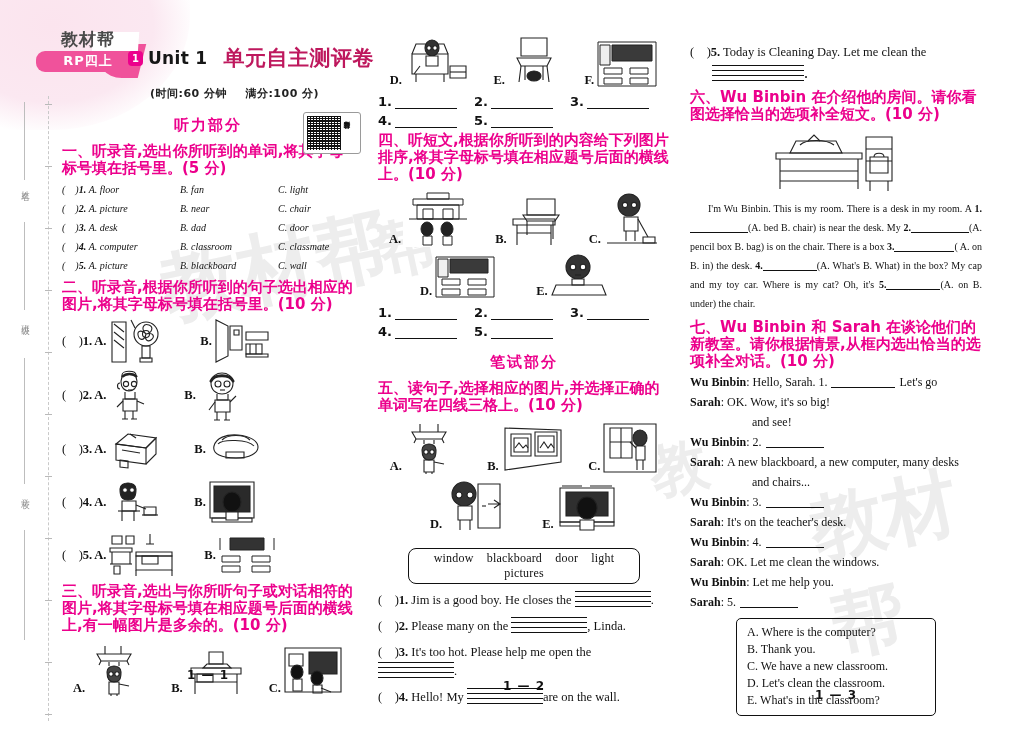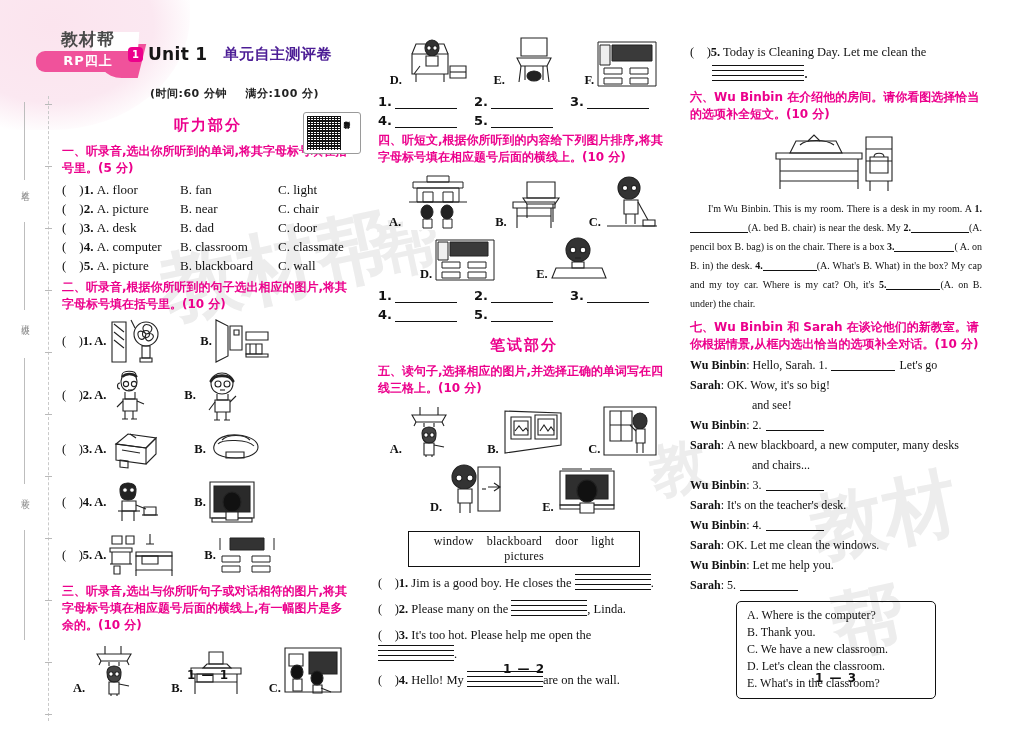--- a/index.html
+++ b/index.html
@@ -42,21 +42,21 @@
                z-index:4;}
   .logo-swoosh:after{content:"";position:absolute;left:-8px;top:-12px;width:46px;height:22px;
                background:#fff;transform:skewX(10deg);}
 
   .title-row{position:absolute;left:128px;top:44px;z-index:6;display:flex;align-items:center;}
   .unit-num{display:inline-block;width:15px;height:15px;border-radius:4px;background:#ec008c;
             color:#fff;font-family:"DejaVu Sans",sans-serif;font-weight:bold;font-size:10px;
             line-height:15px;text-align:center;margin-right:5px;}
   .title-en{font-family:"DejaVu Sans",sans-serif;font-weight:bold;font-size:17px;color:#161616;
             letter-spacing:.3px;}
-  .title-cn{font-family:"DejaVu Sans",sans-serif;font-weight:bold;font-size:15px;color:#4c1d95;
+  .title-cn{font-family:"DejaVu Sans",sans-serif;font-weight:bold;font-size:21px;color:#be185d;
             margin-left:16px;letter-spacing:.5px;}
   .meta{position:absolute;left:150px;top:86px;font-size:11px;font-weight:bold;color:#222;
         font-family:"DejaVu Sans",sans-serif;letter-spacing:.5px;}
   .meta span{margin-right:14px;}
 
   
   .qr-wrap{position:absolute;left:303px;top:112px;width:58px;height:42px;
            border:1px solid #9a9a9a;border-radius:3px;background:#fff;
            display:flex;align-items:center;padding:2px 3px;box-sizing:border-box;z-index:6;}
   .qr-code{width:34px;height:34px;flex:0 0 34px;
@@ -65,26 +65,26 @@
         linear-gradient(0deg,#111 18%,transparent 18%,transparent 44%,#111 44%,#111 58%,transparent 58%,transparent 80%,#111 80%);
       background-size:6px 6px,5px 5px;background-color:#fff;}
   .qr-label{font-size:6.5px;line-height:7px;color:#111;margin-left:2px;font-weight:bold;
             writing-mode:vertical-rl;text-orientation:upright;height:34px;
             font-family:"DejaVu Sans",sans-serif;}
 
   
   .part-title{text-align:center;color:#ec008c;font-family:"DejaVu Sans",sans-serif;
               font-weight:bold;font-size:15px;letter-spacing:2px;margin:6px 0 8px;}
   .sec-head{color:#ec008c;font-family:"DejaVu Sans",sans-serif;font-weight:bold;
-            font-size:12px;line-height:17px;letter-spacing:0px;margin:4px 0 3px;}
+            font-size:15px;line-height:17px;letter-spacing:0px;margin:4px 0 3px;}
 
   
   .q{font-size:12.5px;line-height:19px;white-space:nowrap;}
   .paren{letter-spacing:0;}
-  .opt-grid{display:grid;grid-template-columns:118px 98px auto;font-size:13px;line-height:19px;}
+  .opt-grid{display:grid;grid-template-columns:118px 98px auto;font-size:10px;line-height:19px;font-style:italic;}
 
   
   .fourline{display:inline-block;vertical-align:-3px;height:16px;width:86px;position:relative;}
   .fourline i{position:absolute;left:0;right:0;height:0;border-top:1px solid #111;}
   .fourline i:nth-child(1){top:0;}
   .fourline i:nth-child(2){top:5px;}
   .fourline i:nth-child(3){top:10px;}
   .fourline i:nth-child(4){top:15px;}
 
   
@@ -99,21 +99,21 @@
   .pic-cell{display:flex;align-items:flex-end;}
   .pic-cell .lab{font-weight:bold;font-size:12.5px;margin-right:2px;}
 
   .fill-row{display:flex;font-size:13px;font-weight:bold;margin:4px 0;
             font-family:"DejaVu Sans",sans-serif;}
   .fill-row .item{width:96px;display:flex;align-items:flex-end;}
   .fill-row .item u{display:inline-block;width:62px;border-bottom:1px solid #111;
                     text-decoration:none;height:12px;margin-left:3px;}
 
   
-  .wordbank{border:1px solid #111;border-radius:0;padding:2px 8px;margin:16px auto 6px;
+  .wordbank{border:1px solid #111;border-radius:8px;padding:2px 8px;margin:16px auto 6px;
             width:232px;text-align:center;font-size:12px;letter-spacing:.2px;
             box-sizing:border-box;}
   .wordbank span{margin:0 5px;}
 
   
   .optbox{border:1px solid #111;border-radius:5px;padding:5px 10px 6px;width:200px;
           margin:6px auto 0;font-size:12px;line-height:17px;box-sizing:border-box;}
 
   
   .passage{font-size:10px;line-height:19px;text-align:justify;}

